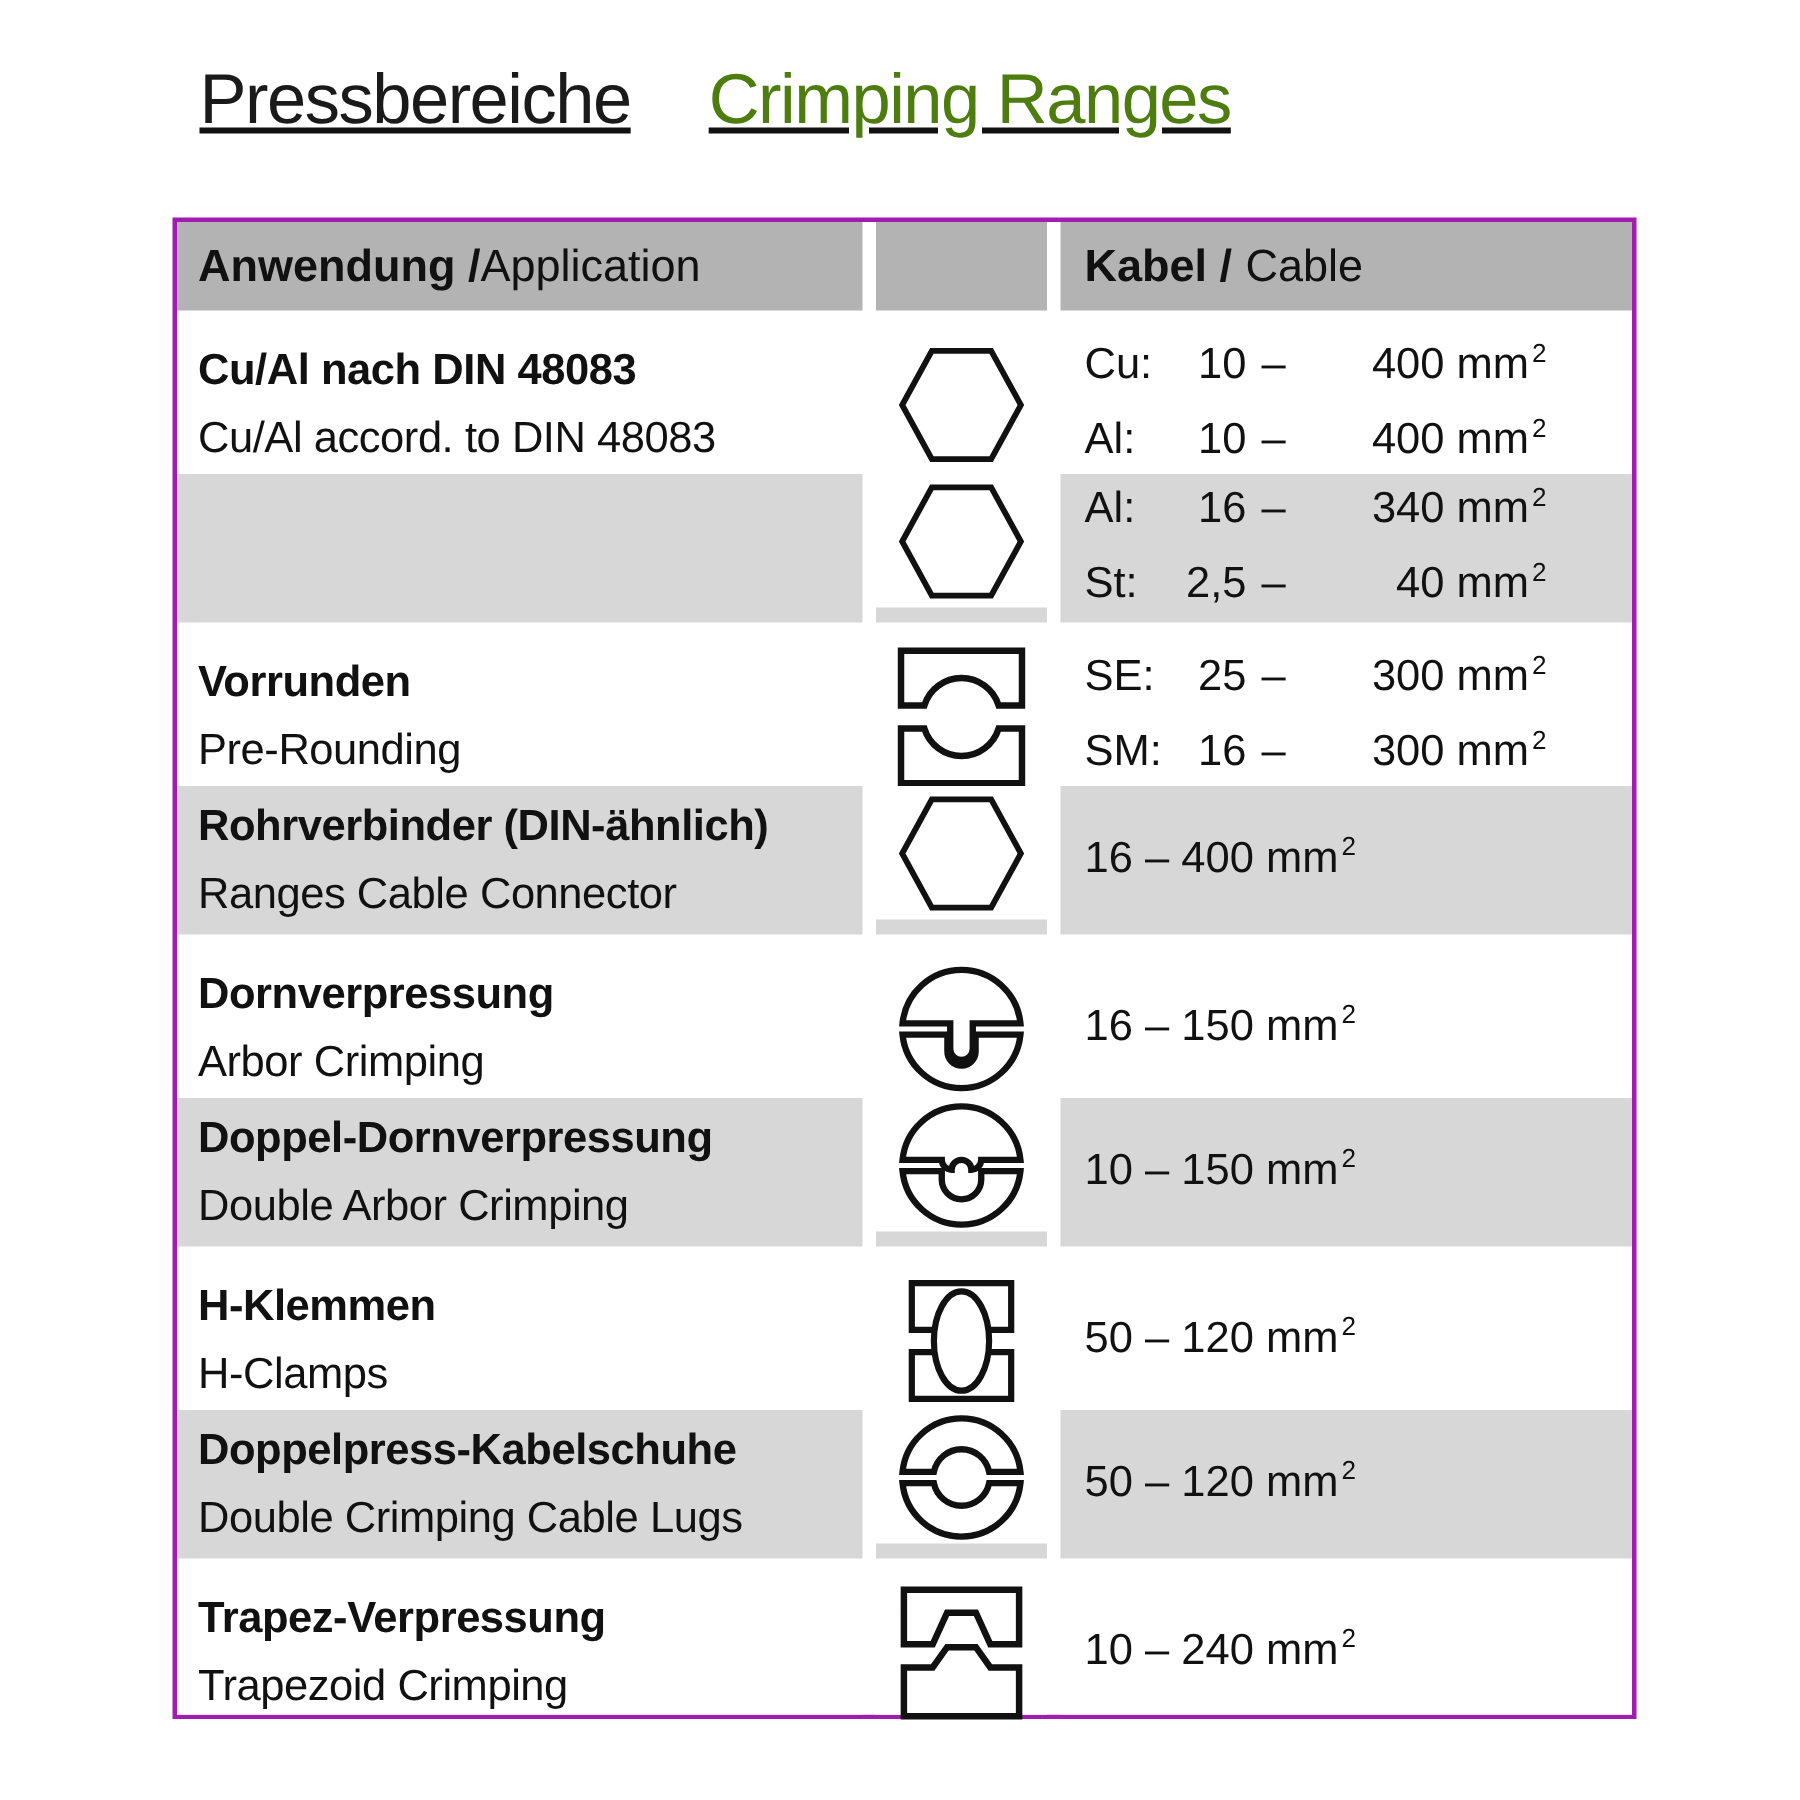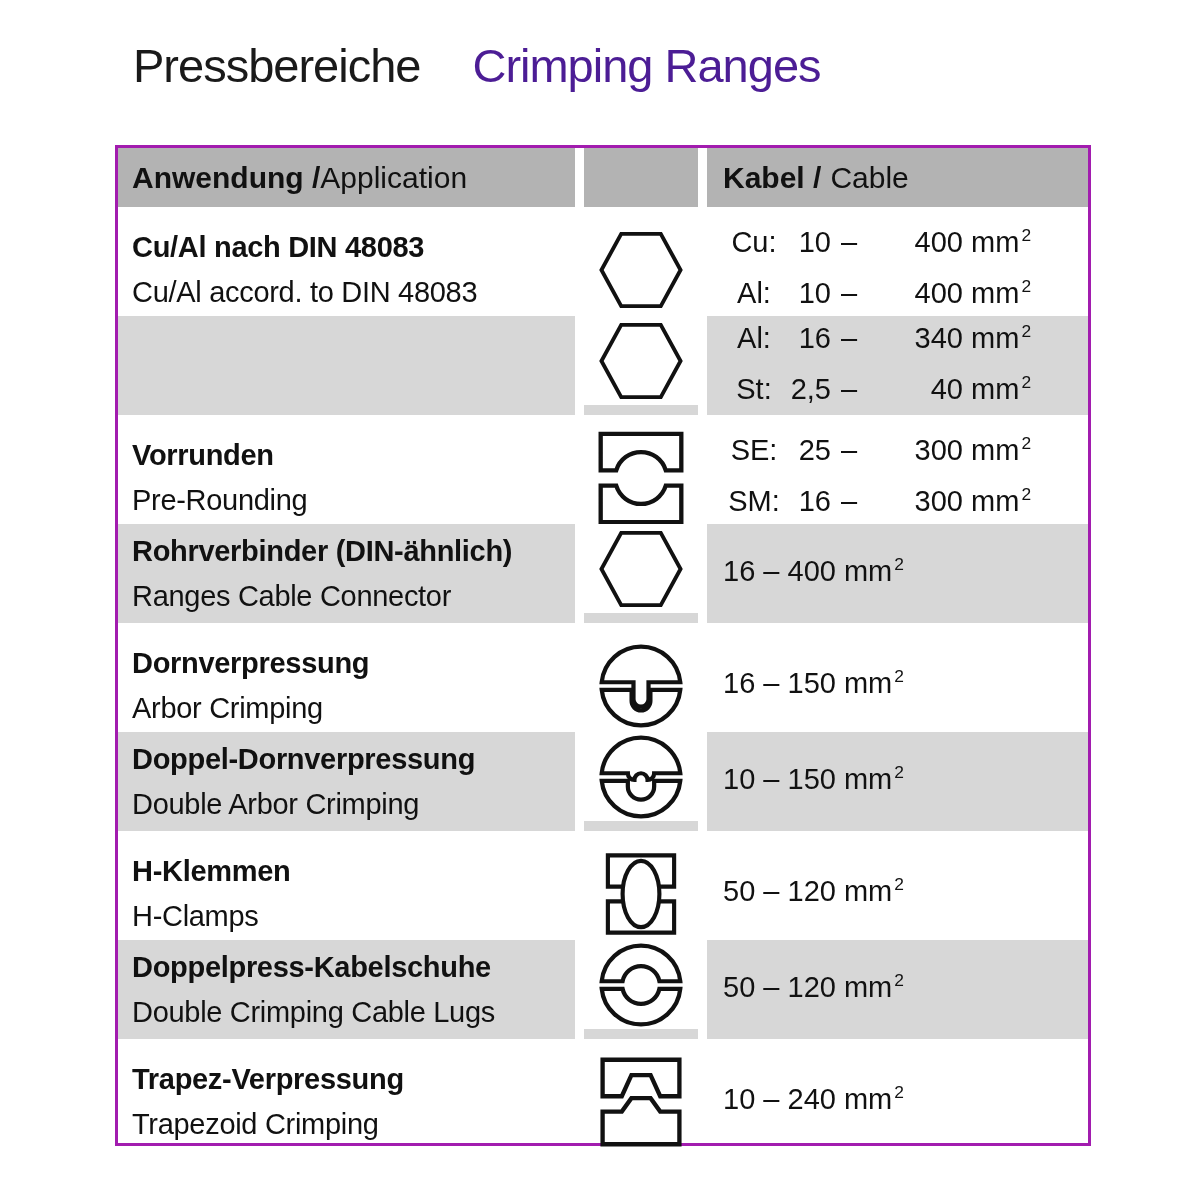--- a/index.html
+++ b/index.html
@@ -1,21 +1,21 @@
 <!DOCTYPE html>
 <html><head>
 <meta charset="utf-8">
 <style>
   html,body{margin:0;padding:0;background:#ffffff;}
   body{width:1200px;height:1200px;position:relative;font-family:"Liberation Sans","DejaVu Sans",sans-serif;color:#111;}
 
   
-  .page-title{position:absolute;left:133px;top:38px;display:flex;gap:52px;align-items:flex-start;}
+  .page-title{position:absolute;left:133px;top:38px;display:flex;gap:52px;align-items:flex-start;text-decoration:underline;}
   .page-title .t-de{font-size:47px;letter-spacing:-1px;color:#1a1a1a;}
-  .page-title .t-en{font-size:47px;letter-spacing:-1px;color:#4c1d95;}
+  .page-title .t-en{font-size:47px;letter-spacing:-1px;color:#4d7c0f;}
 
   
   .table-wrap{position:absolute;left:115px;top:145px;border:3px solid #a21caf;background:#fff;}
   .grid{display:grid;grid-template-columns:457px 114px 381px;grid-auto-rows:99px;grid-template-rows:59px;gap:5px 9px;background:#fff;}
   .cell{box-sizing:border-box;}
   .shade-gray{background:#d7d7d7;}
   .shade-white{background:#ffffff;margin-top:16px;}
   .header-cell{background:#b3b3b3;display:flex;align-items:center;font-size:30px;}
   .header-cell .hdr-bold{font-weight:bold;}
   .header-cell .hdr-reg{font-weight:normal;}
@@ -28,21 +28,21 @@
   .app-sub{font-weight:normal;font-size:29px;letter-spacing:-0.3px;white-space:nowrap;}
 
   .icon-cell{position:relative;}
   .icon-box{position:absolute;left:0;right:0;top:0;bottom:0;background:#fff;display:flex;align-items:center;justify-content:center;}
   .shade-gray .icon-box{bottom:10px;}
   .icon-box svg{display:block;}
   .die{stroke:#111;stroke-width:4.5;fill:none;stroke-linejoin:miter;}
 
   .range-cell{display:flex;flex-direction:column;justify-content:center;padding-left:16px;font-size:29px;}
   .range-line{line-height:47px;white-space:nowrap;}
-  .range-line.cols .r-label{display:inline-block;width:62px;text-align:center;}
+  .range-line.cols .r-label{display:inline-block;width:62px;}
   .range-line.cols .r-min{display:inline-block;width:46px;text-align:right;}
   .range-line.cols .r-dash{display:inline-block;width:36px;text-align:center;}
   .range-line.cols .r-max{display:inline-block;width:96px;text-align:right;}
   .r-unit{margin-left:0px;}
   .r-exp{font-size:0.6em;position:relative;top:-0.62em;margin-left:2px;}
 </style>
 </head>
 <body>
 
 <div class="page-title">

